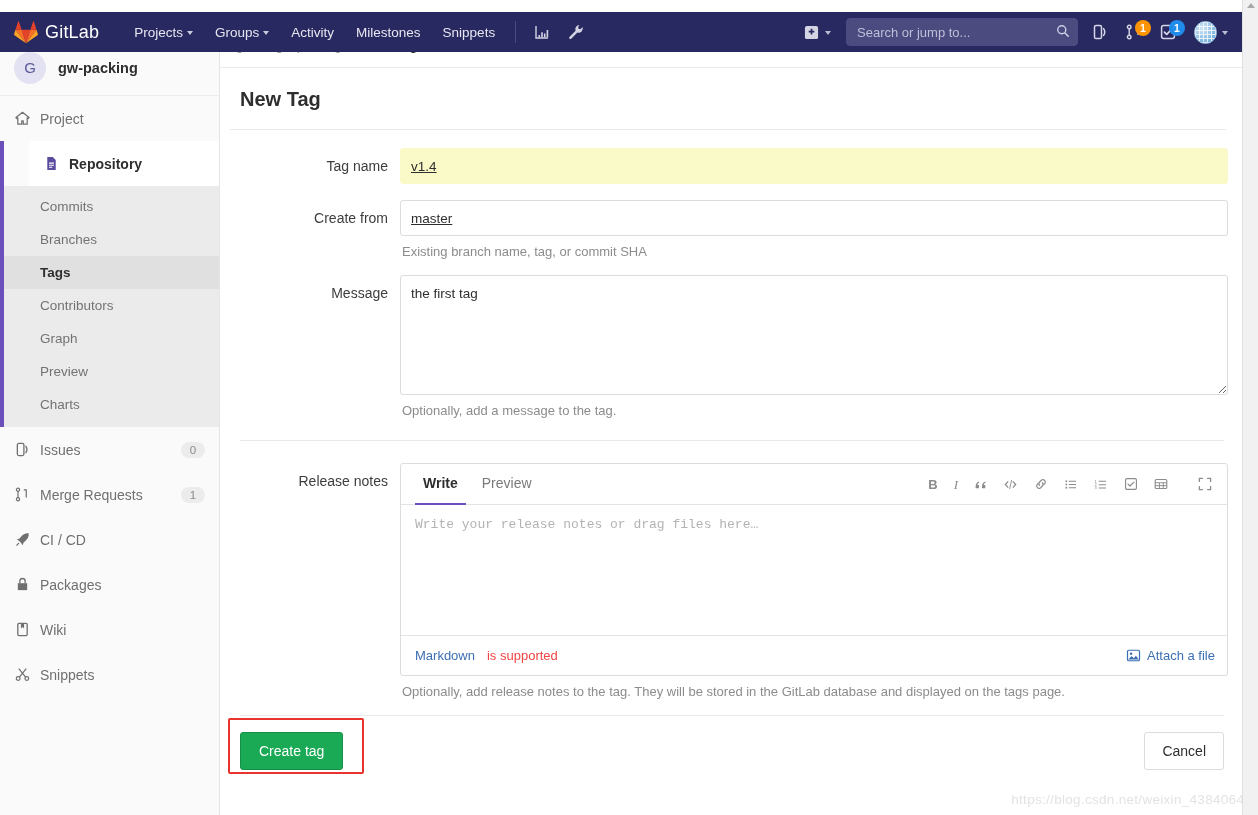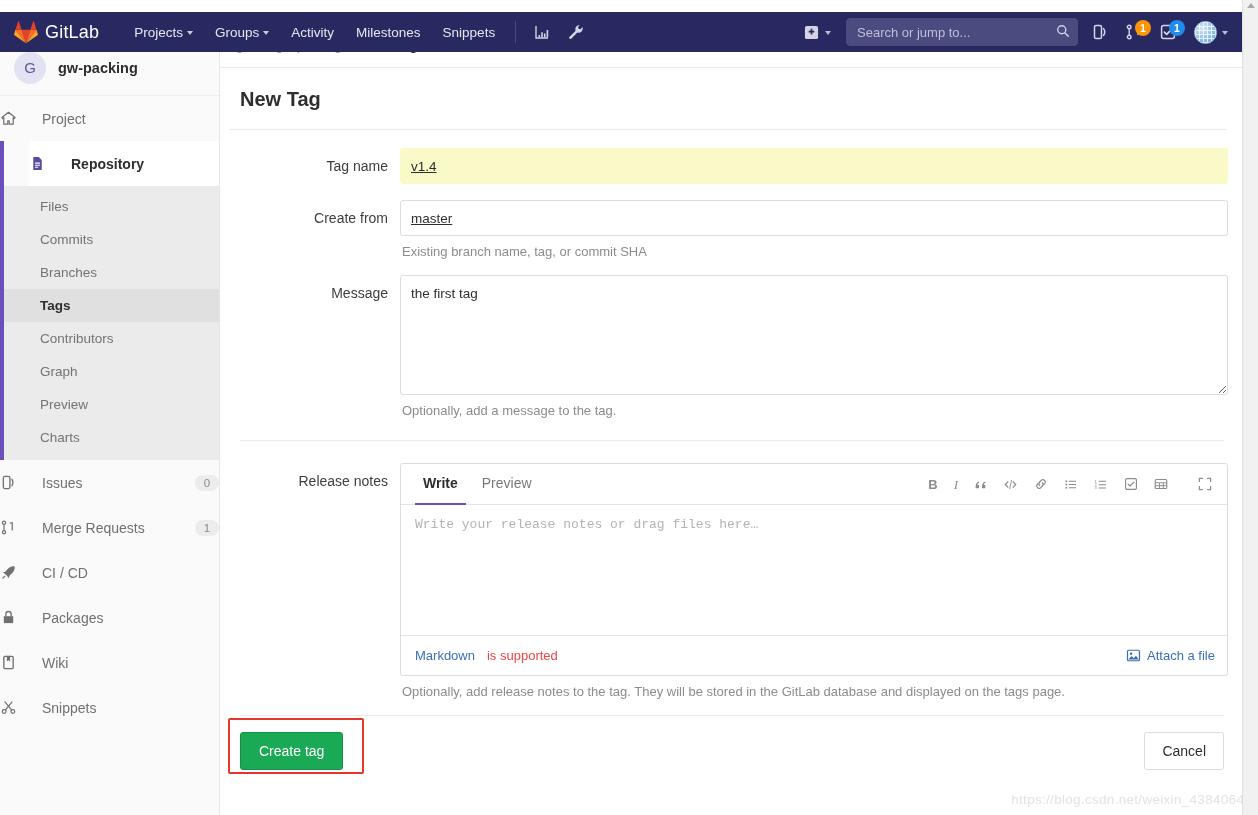--- a/index.html
+++ b/index.html
@@ -79,22 +79,22 @@
   }
   .proj-avatar {
     width: 32px; height: 32px; border-radius: 50%;
     background: #e2e2f2; color: #5b5b9a;
     display: flex; align-items: center; justify-content: center;
     font-size: 15px; flex: 0 0 32px;
   }
   .proj-name { font-size: 14.5px; color: #2e2e2e; font-weight: bold; }
 
   .side-item {
-    display: flex; align-items: center; gap: 26px;
-    height: 45px; padding: 0 0; color: #707070; font-size: 14px; cursor: pointer;
+    display: flex; align-items: center; gap: 10px;
+    height: 45px; padding: 0 14px; color: #707070; font-size: 14px; cursor: pointer;
     position: relative;
   }
   .side-item .s-ico { width: 16px; height: 16px; flex: 0 0 16px; display: flex; align-items: center; justify-content: center; }
   .side-item .s-label { flex: 1; }
   .side-count {
     background: #ececec; color: #8a8a8a; border-radius: 9px;
     font-size: 11.5px; padding: 2px 8px; min-width: 24px; text-align: center;
   }
 
   .side-group { position: relative; }
@@ -325,21 +325,20 @@
     <div class="side-item">
       <span class="s-ico">
         <svg width="15" height="15" viewBox="0 0 16 16">
             <path d="M9.4 1H3.5v14h9V4.3zM9.2 1.3v3.2h3.1" fill="#5b4b9e"></path>
             <path d="M5.4 7.6h5.2M5.4 9.8h5.2M5.4 12h3.4" stroke="#fff" stroke-width="1.1"></path>
           </svg>
       </span>
       <span class="s-label">Repository</span>
     </div>
     <div class="submenu">
-      <div class="sub-item">Files</div>
       <div class="sub-item">Commits</div>
       <div class="sub-item">Branches</div>
       <div class="sub-item current">Tags</div>
       <div class="sub-item">Contributors</div>
       <div class="sub-item">Graph</div>
       <div class="sub-item">Preview</div>
       <div class="sub-item">Charts</div>
     </div>
   </div>
 

